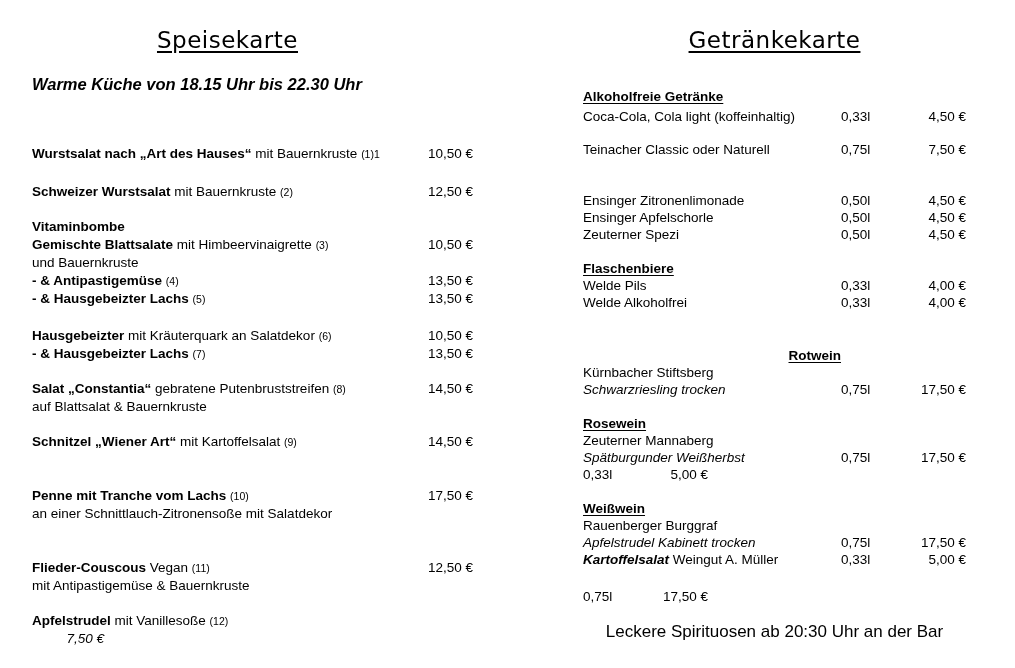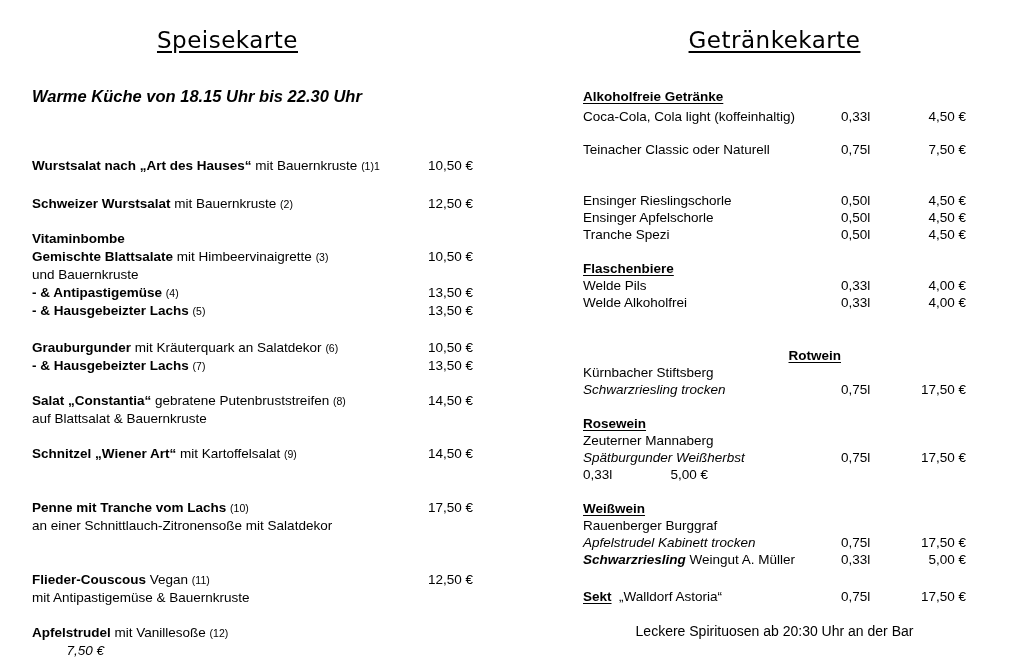--- a/index.html
+++ b/index.html
@@ -14,21 +14,21 @@
 
   .menu-title {
     font-family:"DejaVu Sans", sans-serif;
     font-weight:normal; font-size:23px; line-height:28px;
     text-decoration:underline; text-underline-offset:3px;
     text-align:center; letter-spacing:.5px;
   }
   .col-left .menu-title { position:relative; left:-25px; }
 
   .subtitle {
-    margin-top:32px; font-weight:bold; font-style:italic;
+    margin-top:20px; font-weight:bold; font-style:italic;
     font-size:16.5px; line-height:21px;
   }
 
   
   .menu-rows { margin-top:50px; }
   .mrow { display:flex; align-items:baseline; font-size:13.5px; line-height:17px; }
   .mtxt { flex:1; white-space:pre-wrap; }
   .mtxt b { font-weight:bold; }
   .note { font-size:10.5px; }
   .mprice { width:72px; text-align:right; white-space:nowrap; }
@@ -58,21 +58,21 @@
 
   .drink-rows .drow:nth-child(2)  { margin-top:3px; }
   .drink-rows .drow:nth-child(3)  { margin-top:16px; }
   .drink-rows .drow:nth-child(4)  { margin-top:34px; }
   .drink-rows .drow:nth-child(7)  { margin-top:17px; }
   .drink-rows .drow:nth-child(10) { margin-top:36px;text-align:right; }
   .drink-rows .drow:nth-child(13) { margin-top:17px; }
   .drink-rows .drow:nth-child(17) { margin-top:17px; }
   .drink-rows .drow:nth-child(21) { margin-top:20px; }
 
-  .dfooter { margin-top:18px; text-align:center; font-size:14px; line-height:17px; }
+  .dfooter { margin-top:18px; text-align:center; font-size:17px; line-height:17px; }
 </style>
 </head>
 <body>
 
 <div class="col col-left">
   <div class="menu-title">Speisekarte</div>
   <div class="subtitle">Warme Küche von 18.15 Uhr bis 22.30 Uhr</div>
   <div class="menu-rows">
       <div class="mrow">
     <span class="mtxt"><b>Wurstsalat nach „Art des Hauses“</b><span> mit Bauernkruste </span><span class="note">(1)1</span></span>
@@ -96,21 +96,21 @@
   </div>
       <div class="mrow">
     <span class="mtxt"><b>- &amp; Antipastigemüse</b><span> </span><span class="note">(4)</span></span>
     <span class="mprice">13,50 €</span>
   </div>
       <div class="mrow">
     <span class="mtxt"><b>- &amp; Hausgebeizter Lachs</b><span> </span><span class="note">(5)</span></span>
     <span class="mprice">13,50 €</span>
   </div>
       <div class="mrow">
-    <span class="mtxt"><b>Grauburgunder</b><span> mit Kräuterquark an Salatdekor </span><span class="note">(6)</span></span>
+    <span class="mtxt"><b>Hausgebeizter</b><span> mit Kräuterquark an Salatdekor </span><span class="note">(6)</span></span>
     <span class="mprice">10,50 €</span>
   </div>
       <div class="mrow">
     <span class="mtxt"><b>- &amp; Hausgebeizter Lachs</b><span> </span><span class="note">(7)</span></span>
     <span class="mprice">13,50 €</span>
   </div>
       <div class="mrow">
     <span class="mtxt"><b>Salat „Constantia“</b><span> gebratene Putenbruststreifen </span><span class="note">(8)</span></span>
     <span class="mprice">14,50 €</span>
   </div>
@@ -161,31 +161,31 @@
     <span class="dname"><span class="h"></span><span class="bi"></span><span class="i"></span><span class="pl">Coca-Cola, Cola light (koffeinhaltig)</span></span>
     <span class="dsize">0,33l</span>
     <span class="dprice">4,50 €</span>
   </div>
       <div class="drow">
     <span class="dname"><span class="h"></span><span class="bi"></span><span class="i"></span><span class="pl">Teinacher Classic oder Naturell</span></span>
     <span class="dsize">0,75l</span>
     <span class="dprice">7,50 €</span>
   </div>
       <div class="drow">
-    <span class="dname"><span class="h"></span><span class="bi"></span><span class="i"></span><span class="pl">Ensinger Rieslingschorle</span></span>
+    <span class="dname"><span class="h"></span><span class="bi"></span><span class="i"></span><span class="pl">Ensinger Zitronenlimonade</span></span>
     <span class="dsize">0,50l</span>
     <span class="dprice">4,50 €</span>
   </div>
       <div class="drow">
     <span class="dname"><span class="h"></span><span class="bi"></span><span class="i"></span><span class="pl">Ensinger Apfelschorle</span></span>
     <span class="dsize">0,50l</span>
     <span class="dprice">4,50 €</span>
   </div>
       <div class="drow">
-    <span class="dname"><span class="h"></span><span class="bi"></span><span class="i"></span><span class="pl">Tranche Spezi</span></span>
+    <span class="dname"><span class="h"></span><span class="bi"></span><span class="i"></span><span class="pl">Zeuterner Spezi</span></span>
     <span class="dsize">0,50l</span>
     <span class="dprice">4,50 €</span>
   </div>
       <div class="drow">
     <span class="dname"><span class="h">Flaschenbiere</span><span class="bi"></span><span class="i"></span><span class="pl"></span></span>
     <span class="dsize"></span>
     <span class="dprice"></span>
   </div>
       <div class="drow">
     <span class="dname"><span class="h"></span><span class="bi"></span><span class="i"></span><span class="pl">Welde Pils</span></span>
@@ -240,24 +240,23 @@
     <span class="dname"><span class="h"></span><span class="bi"></span><span class="i"></span><span class="pl">Rauenberger Burggraf</span></span>
     <span class="dsize"></span>
     <span class="dprice"></span>
   </div>
       <div class="drow">
     <span class="dname"><span class="h"></span><span class="bi"></span><span class="i">Apfelstrudel Kabinett trocken</span><span class="pl"></span></span>
     <span class="dsize">0,75l</span>
     <span class="dprice">17,50 €</span>
   </div>
       <div class="drow">
-    <span class="dname"><span class="h"></span><span class="bi">Schwarzriesling</span><span class="i"></span><span class="pl"> Weingut A. Müller</span></span>
+    <span class="dname"><span class="h"></span><span class="bi">Kartoffelsalat</span><span class="i"></span><span class="pl"> Weingut A. Müller</span></span>
     <span class="dsize">0,33l</span>
     <span class="dprice">5,00 €</span>
   </div>
       <div class="drow">
-    <span class="dname"><span class="h">Sekt</span><span class="bi"></span><span class="i"></span><span class="pl">  „Walldorf Astoria“</span></span>
     <span class="dsize">0,75l</span>
     <span class="dprice">17,50 €</span>
   </div>
     </div>
   <div class="dfooter">Leckere Spirituosen ab 20:30 Uhr an der Bar</div>
 </div>
 
 </body></html>

